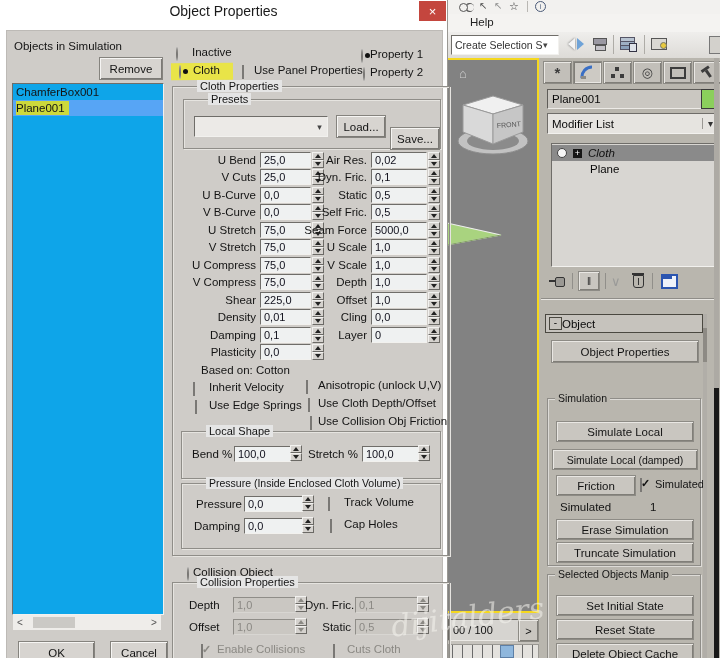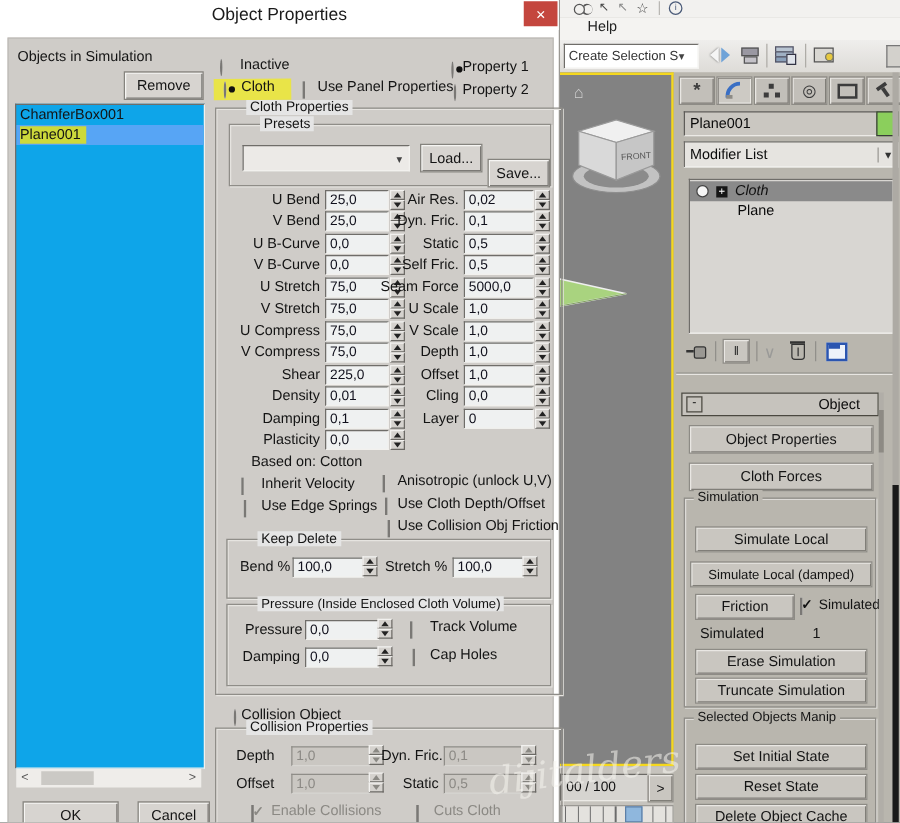--- a/index.html
+++ b/index.html
@@ -204,24 +204,23 @@
       <span style="width:13px;height:11px;border:2px solid #2b55b0;background:#eef2fa;position:relative;">
         <i class="abs" style="left:0;top:0;width:9px;height:3px;background:#2b55b0;"></i>
       </span>
     </div>
     <div class="abs" style="left:2px;top:240px;width:176px;height:0;border-top:1px solid #8f8d88;border-bottom:1px solid #e8e6e2;"></div>
 
     <div class="abs" style="left:6px;top:248px;width:162px;height:410px;">
 
       <div class="abs" style="left:0;top:8px;width:156px;height:17px;background:#c6c3bd;border:1px solid #4a4840;display:flex;align-items:center;">
         <span style="margin-left:3px;width:11px;height:11px;border:1px solid #4a4840;font-size:10px;line-height:9px;text-align:center;color:#111;background:#c6c3bd;">-</span>
-        <span style="flex:1;text-align:right;font-size:11.5px;color:#0a0a0a;margin-right:14px;">Object</span>
+        <span style="flex:1;text-align:left;font-size:11.5px;color:#0a0a0a;margin-right:14px;">Object</span>
       </div>
       <div class="abs mbtn" style="left:6px;top:34px;width:146px;height:21px;">Object Properties</div>
-      <div class="abs mbtn" style="left:6px;top:64px;width:146px;height:21px;">Cloth Forces</div>
 
       <div class="abs mgroup" style="left:2px;top:92px;width:152px;height:166px;">
         <span class="gtitle">Simulation</span>
         <div class="abs mbtn" style="left:8px;top:22px;width:136px;height:19px;">Simulate Local</div>
         <div class="abs mbtn" style="left:4px;top:50px;width:144px;height:19px;font-size:10.5px;">Simulate Local (damped)</div>
         <div class="abs mbtn" style="left:8px;top:76px;width:78px;height:19px;">Friction</div>
         <span class="abs cb on" style="left:92px;top:80px;"></span>
         <span class="abs lbl" style="left:107px;top:79px;font-size:11px;">Simulated</span>
         <span class="abs lbl" style="left:12px;top:102px;">Simulated</span>
         <span class="abs lbl" style="left:102px;top:102px;">1</span>
@@ -302,21 +301,21 @@
       <div class="abs" id="left-rows" style="left:11px;top:64px;width:140px;">
           <div class="srow">
             <span class="slabel">U Bend</span>
             <span class="sfield">25,0</span>
             <span class="spin">
               <i class="up"></i>
               <i class="dn"></i>
             </span>
           </div>
           <div class="srow">
-            <span class="slabel">V Bend</span>
+            <span class="slabel">V Cuts</span>
             <span class="sfield">25,0</span>
             <span class="spin">
               <i class="up"></i>
               <i class="dn"></i>
             </span>
           </div>
           <div class="srow">
             <span class="slabel">U B-Curve</span>
             <span class="sfield">0,0</span>
             <span class="spin">
@@ -494,21 +493,21 @@
       <span class="abs cb" style="left:20px;top:314px;"></span>
       <span class="abs lbl" style="left:36px;top:312px;">Use Edge Springs</span>
       <span class="abs cb" style="left:129px;top:294px;"></span>
       <span class="abs lbl" style="left:145px;top:292px;">Anisotropic (unlock U,V)</span>
       <span class="abs cb" style="left:129px;top:312px;"></span>
       <span class="abs lbl" style="left:145px;top:310px;">Use Cloth Depth/Offset</span>
       <span class="abs cb" style="left:129px;top:330px;"></span>
       <span class="abs lbl" style="left:145px;top:328px;">Use Collision Obj Friction</span>
       
       <div class="abs group" style="left:8px;top:344px;width:258px;height:46px;">
-        <span class="legend">Keep Delete</span>
+        <span class="legend">Local Shape</span>
         <span class="abs lbl" style="left:10px;top:16px;">Bend %</span>
         <span class="abs sfield" style="left:52px;top:14px;width:52px;">100,0</span>
         <span class="abs spin" style="left:107px;top:13px;">
             <i class="up"></i>
             <i class="dn"></i>
           </span>
         <span class="abs lbl" style="left:126px;top:16px;">Stretch %</span>
         <span class="abs sfield" style="left:180px;top:14px;width:52px;">100,0</span>
         <span class="abs spin" style="left:235px;top:13px;">
             <i class="up"></i>

